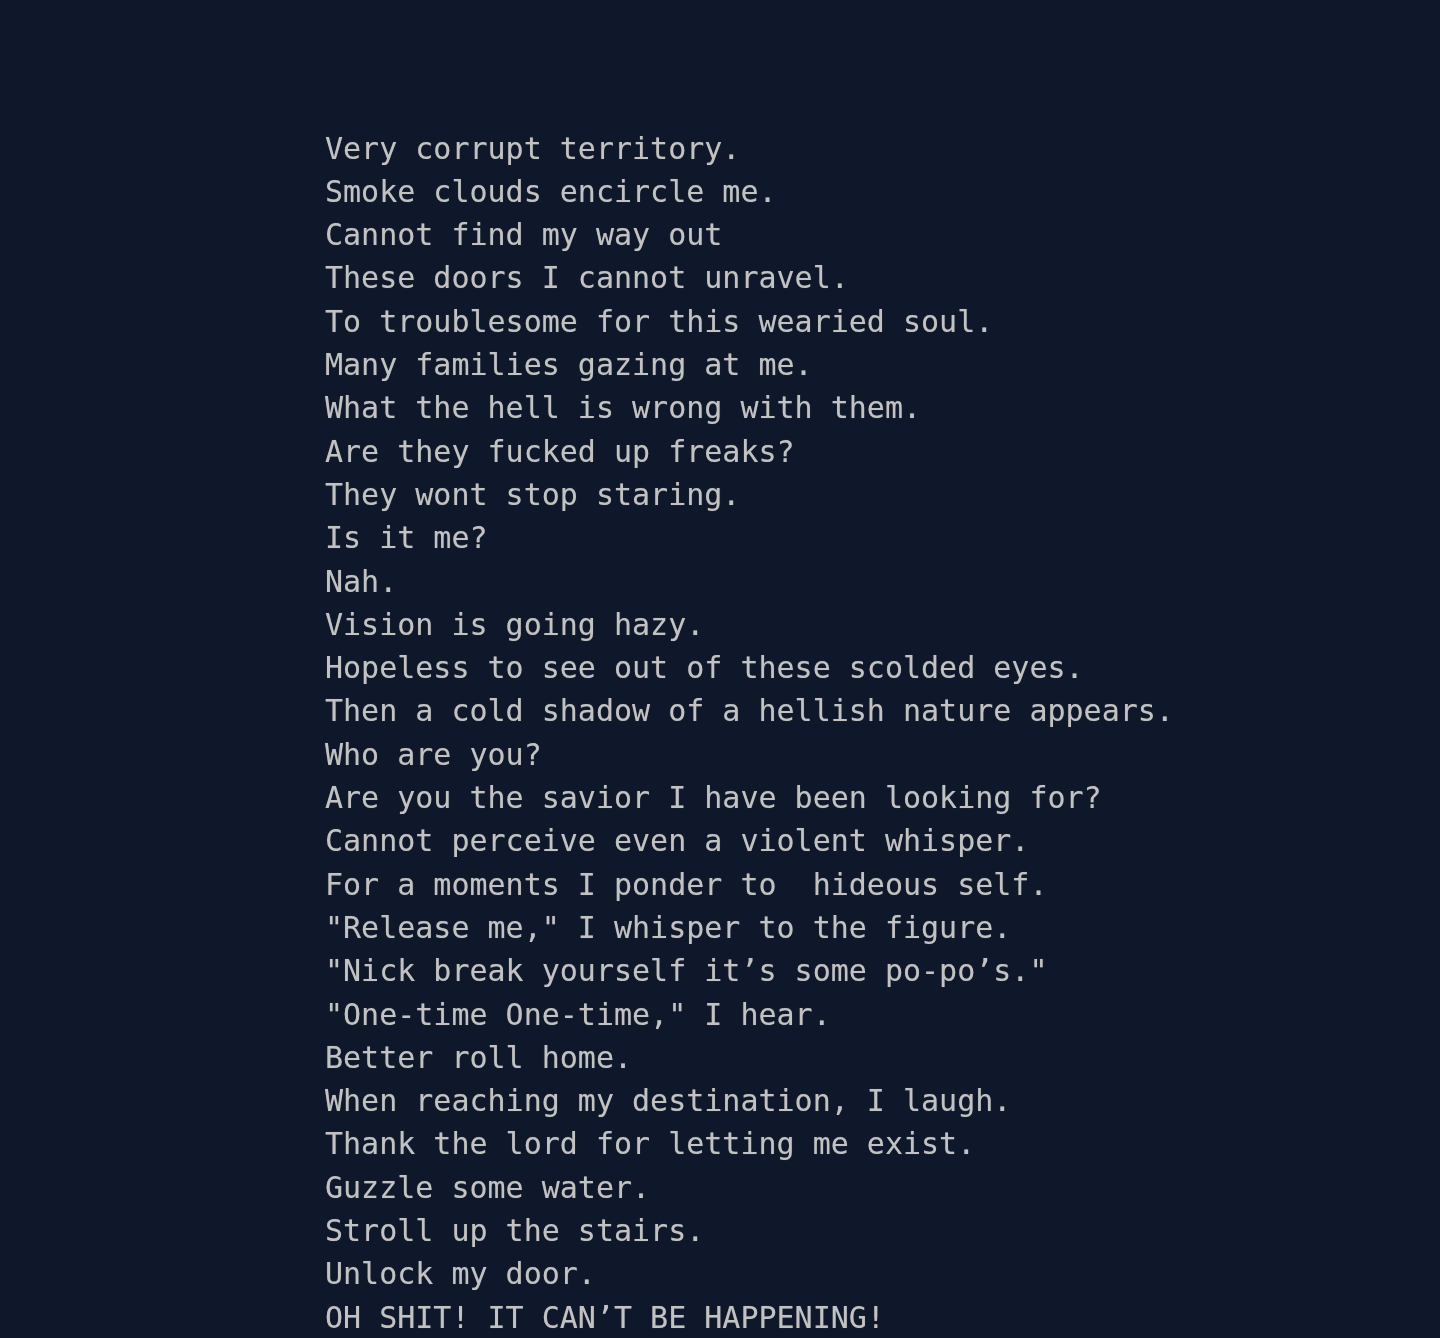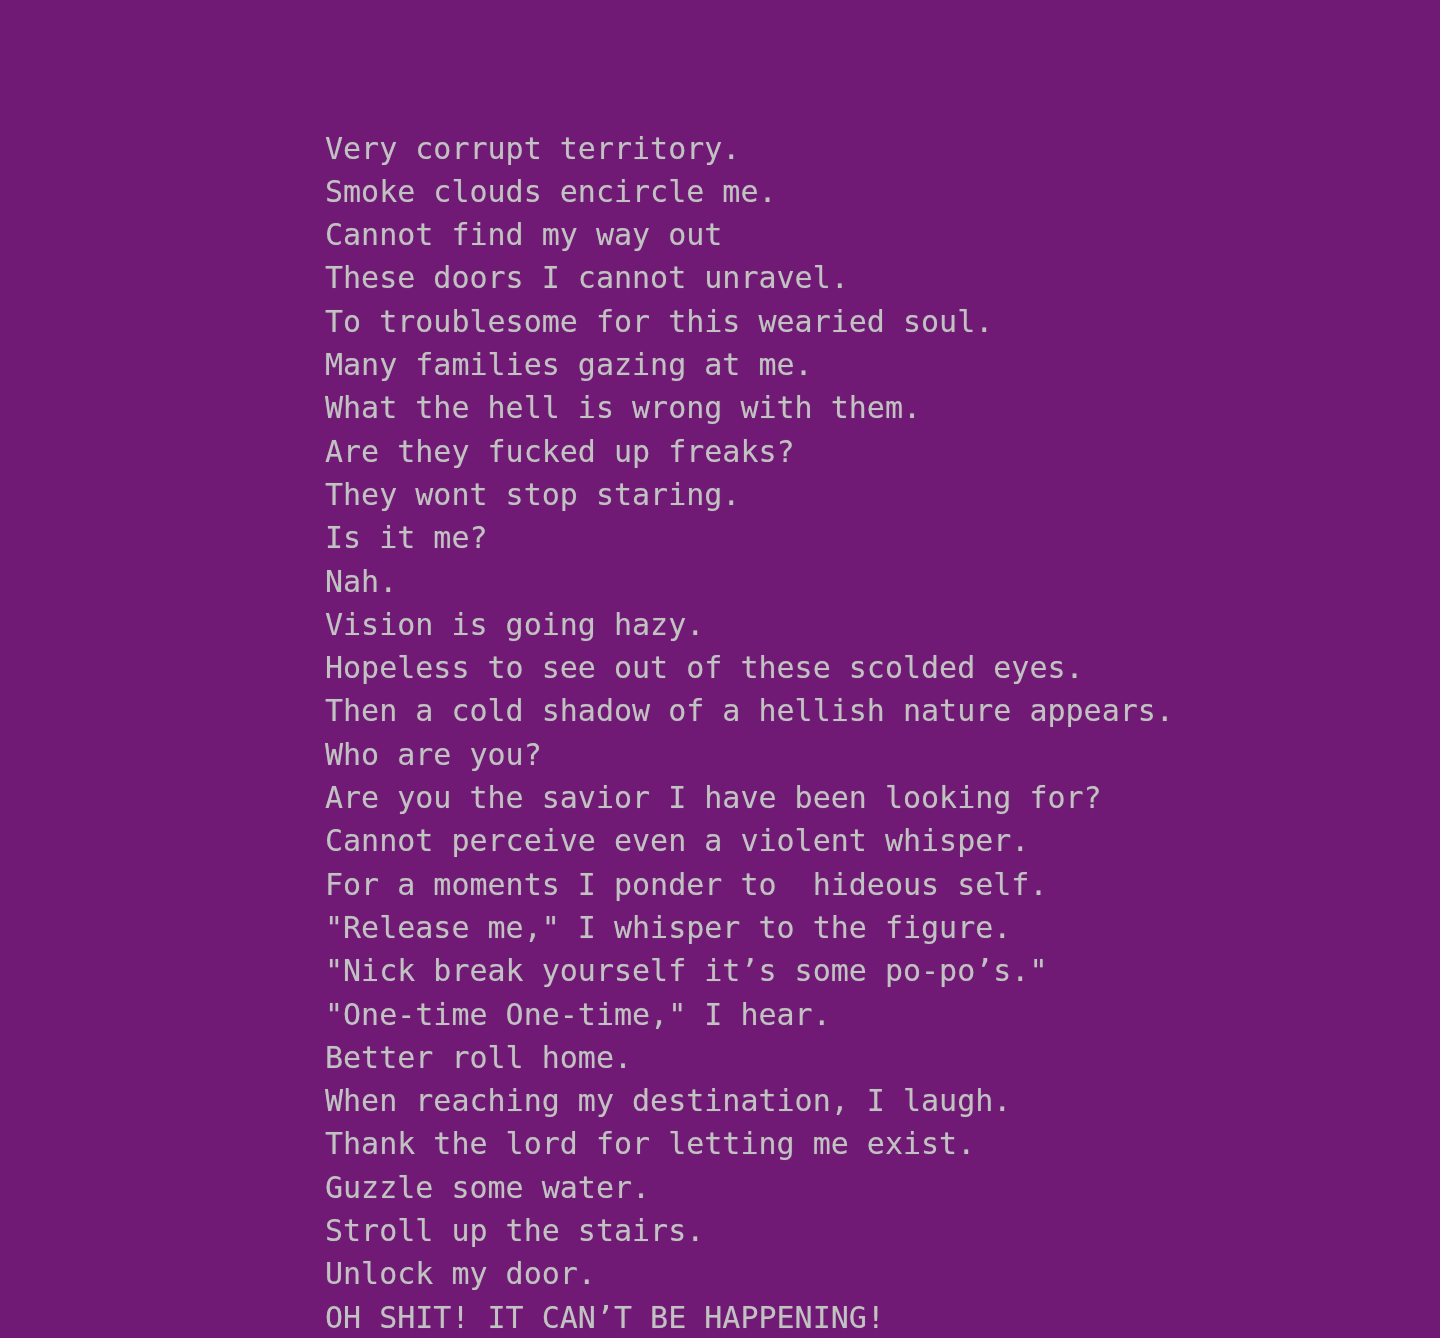--- a/index.html
+++ b/index.html
@@ -25,18 +25,18 @@
     color: #c2c2c2;
     text-shadow: 0 0 1px rgba(200,200,200,0.35);
   }
   .poem-line {
     height: 43.3px;
   }
 </style>
 </head>
 <body>
 
-<div class="screen" style="background: #701a75;">
+<div class="screen" style="background: #0f172a;">
   <div class="poem-block" style="color: rgb(194, 194, 194);">
     <div><div class="poem-line">Very corrupt territory.</div><div class="poem-line">Smoke clouds encircle me.</div><div class="poem-line">Cannot find my way out</div><div class="poem-line">These doors I cannot unravel.</div><div class="poem-line">To troublesome for this wearied soul.</div><div class="poem-line">Many families gazing at me.</div><div class="poem-line">What the hell is wrong with them.</div><div class="poem-line">Are they fucked up freaks?</div><div class="poem-line">They wont stop staring.</div><div class="poem-line">Is it me?</div><div class="poem-line">Nah.</div><div class="poem-line">Vision is going hazy.</div><div class="poem-line">Hopeless to see out of these scolded eyes.</div><div class="poem-line">Then a cold shadow of a hellish nature appears.</div><div class="poem-line">Who are you?</div><div class="poem-line">Are you the savior I have been looking for?</div><div class="poem-line">Cannot perceive even a violent whisper.</div><div class="poem-line">For a moments I ponder to  hideous self.</div><div class="poem-line">"Release me," I whisper to the figure.</div><div class="poem-line">"Nick break yourself it’s some po-po’s."</div><div class="poem-line">"One-time One-time," I hear.</div><div class="poem-line">Better roll home.</div><div class="poem-line">When reaching my destination, I laugh.</div><div class="poem-line">Thank the lord for letting me exist.</div><div class="poem-line">Guzzle some water.</div><div class="poem-line">Stroll up the stairs.</div><div class="poem-line">Unlock my door.</div><div class="poem-line">OH SHIT! IT CAN’T BE HAPPENING!</div></div>
     
   </div>
 </div>
 
 </body></html>

